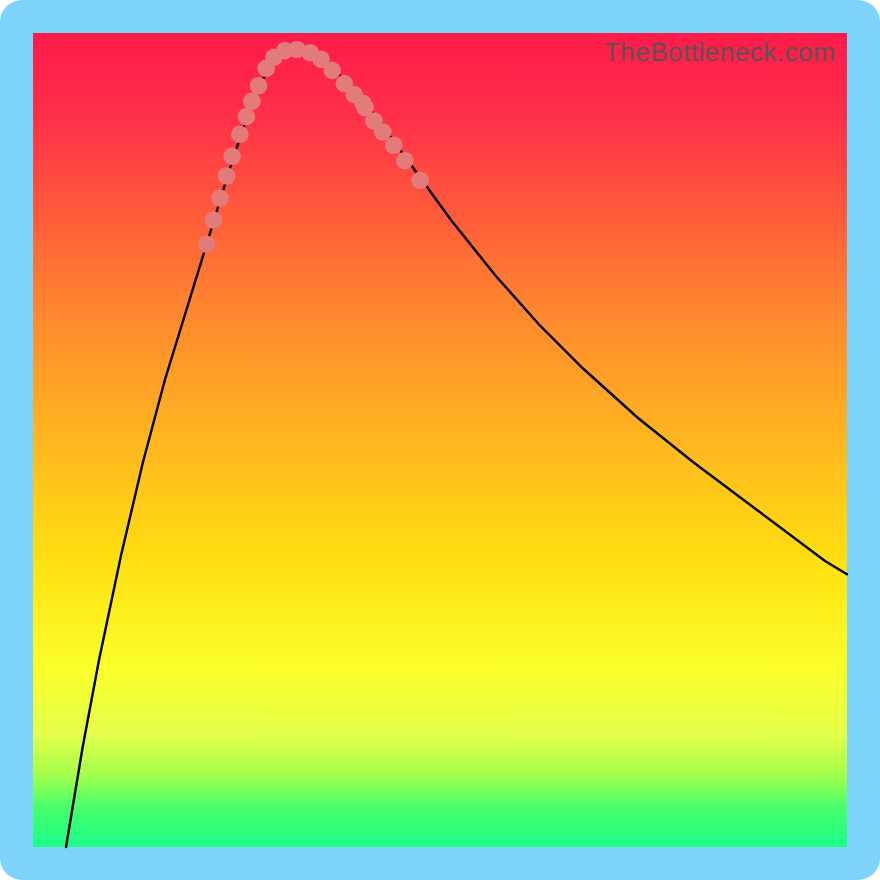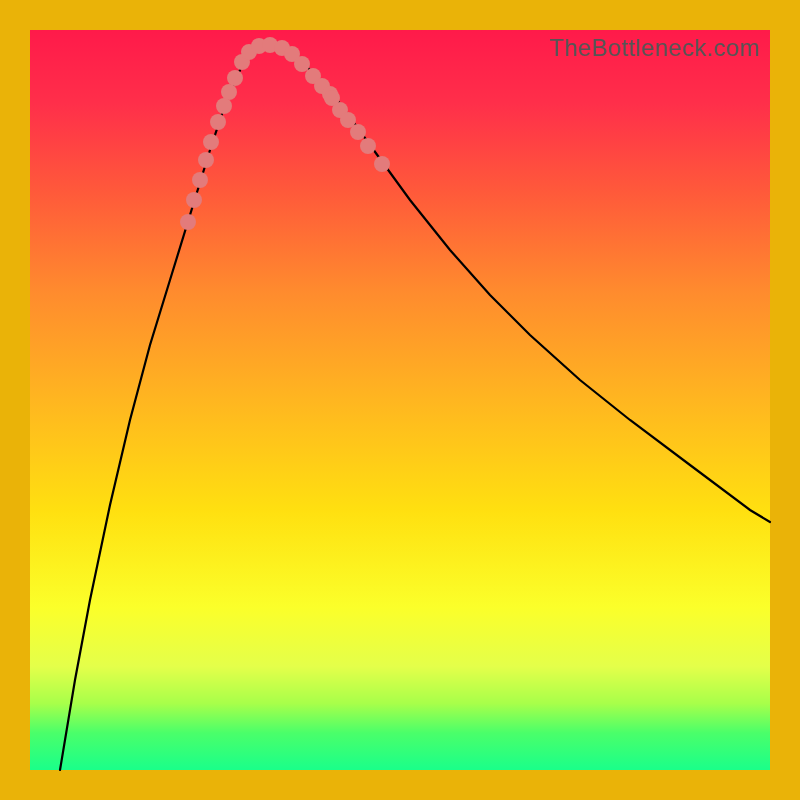--- a/index.html
+++ b/index.html
@@ -7,21 +7,22 @@
     padding: 0;
     width: 800px;
     height: 800px;
     overflow: hidden;
     font-family: Arial, Helvetica, sans-serif;
   }
   .chart-frame {
     position: relative;
     width: 800px;
     height: 800px;
-    background: #eab308;
+    background: #7dd3fc;
+    border-radius: 20px;
   }
   .plot-area {
     position: absolute;
     left: 30px;
     top: 30px;
     width: 740px;
     height: 740px;
     background: linear-gradient(to bottom,
       #ff1a4a 0%,
       #ff2f4a 10%,

